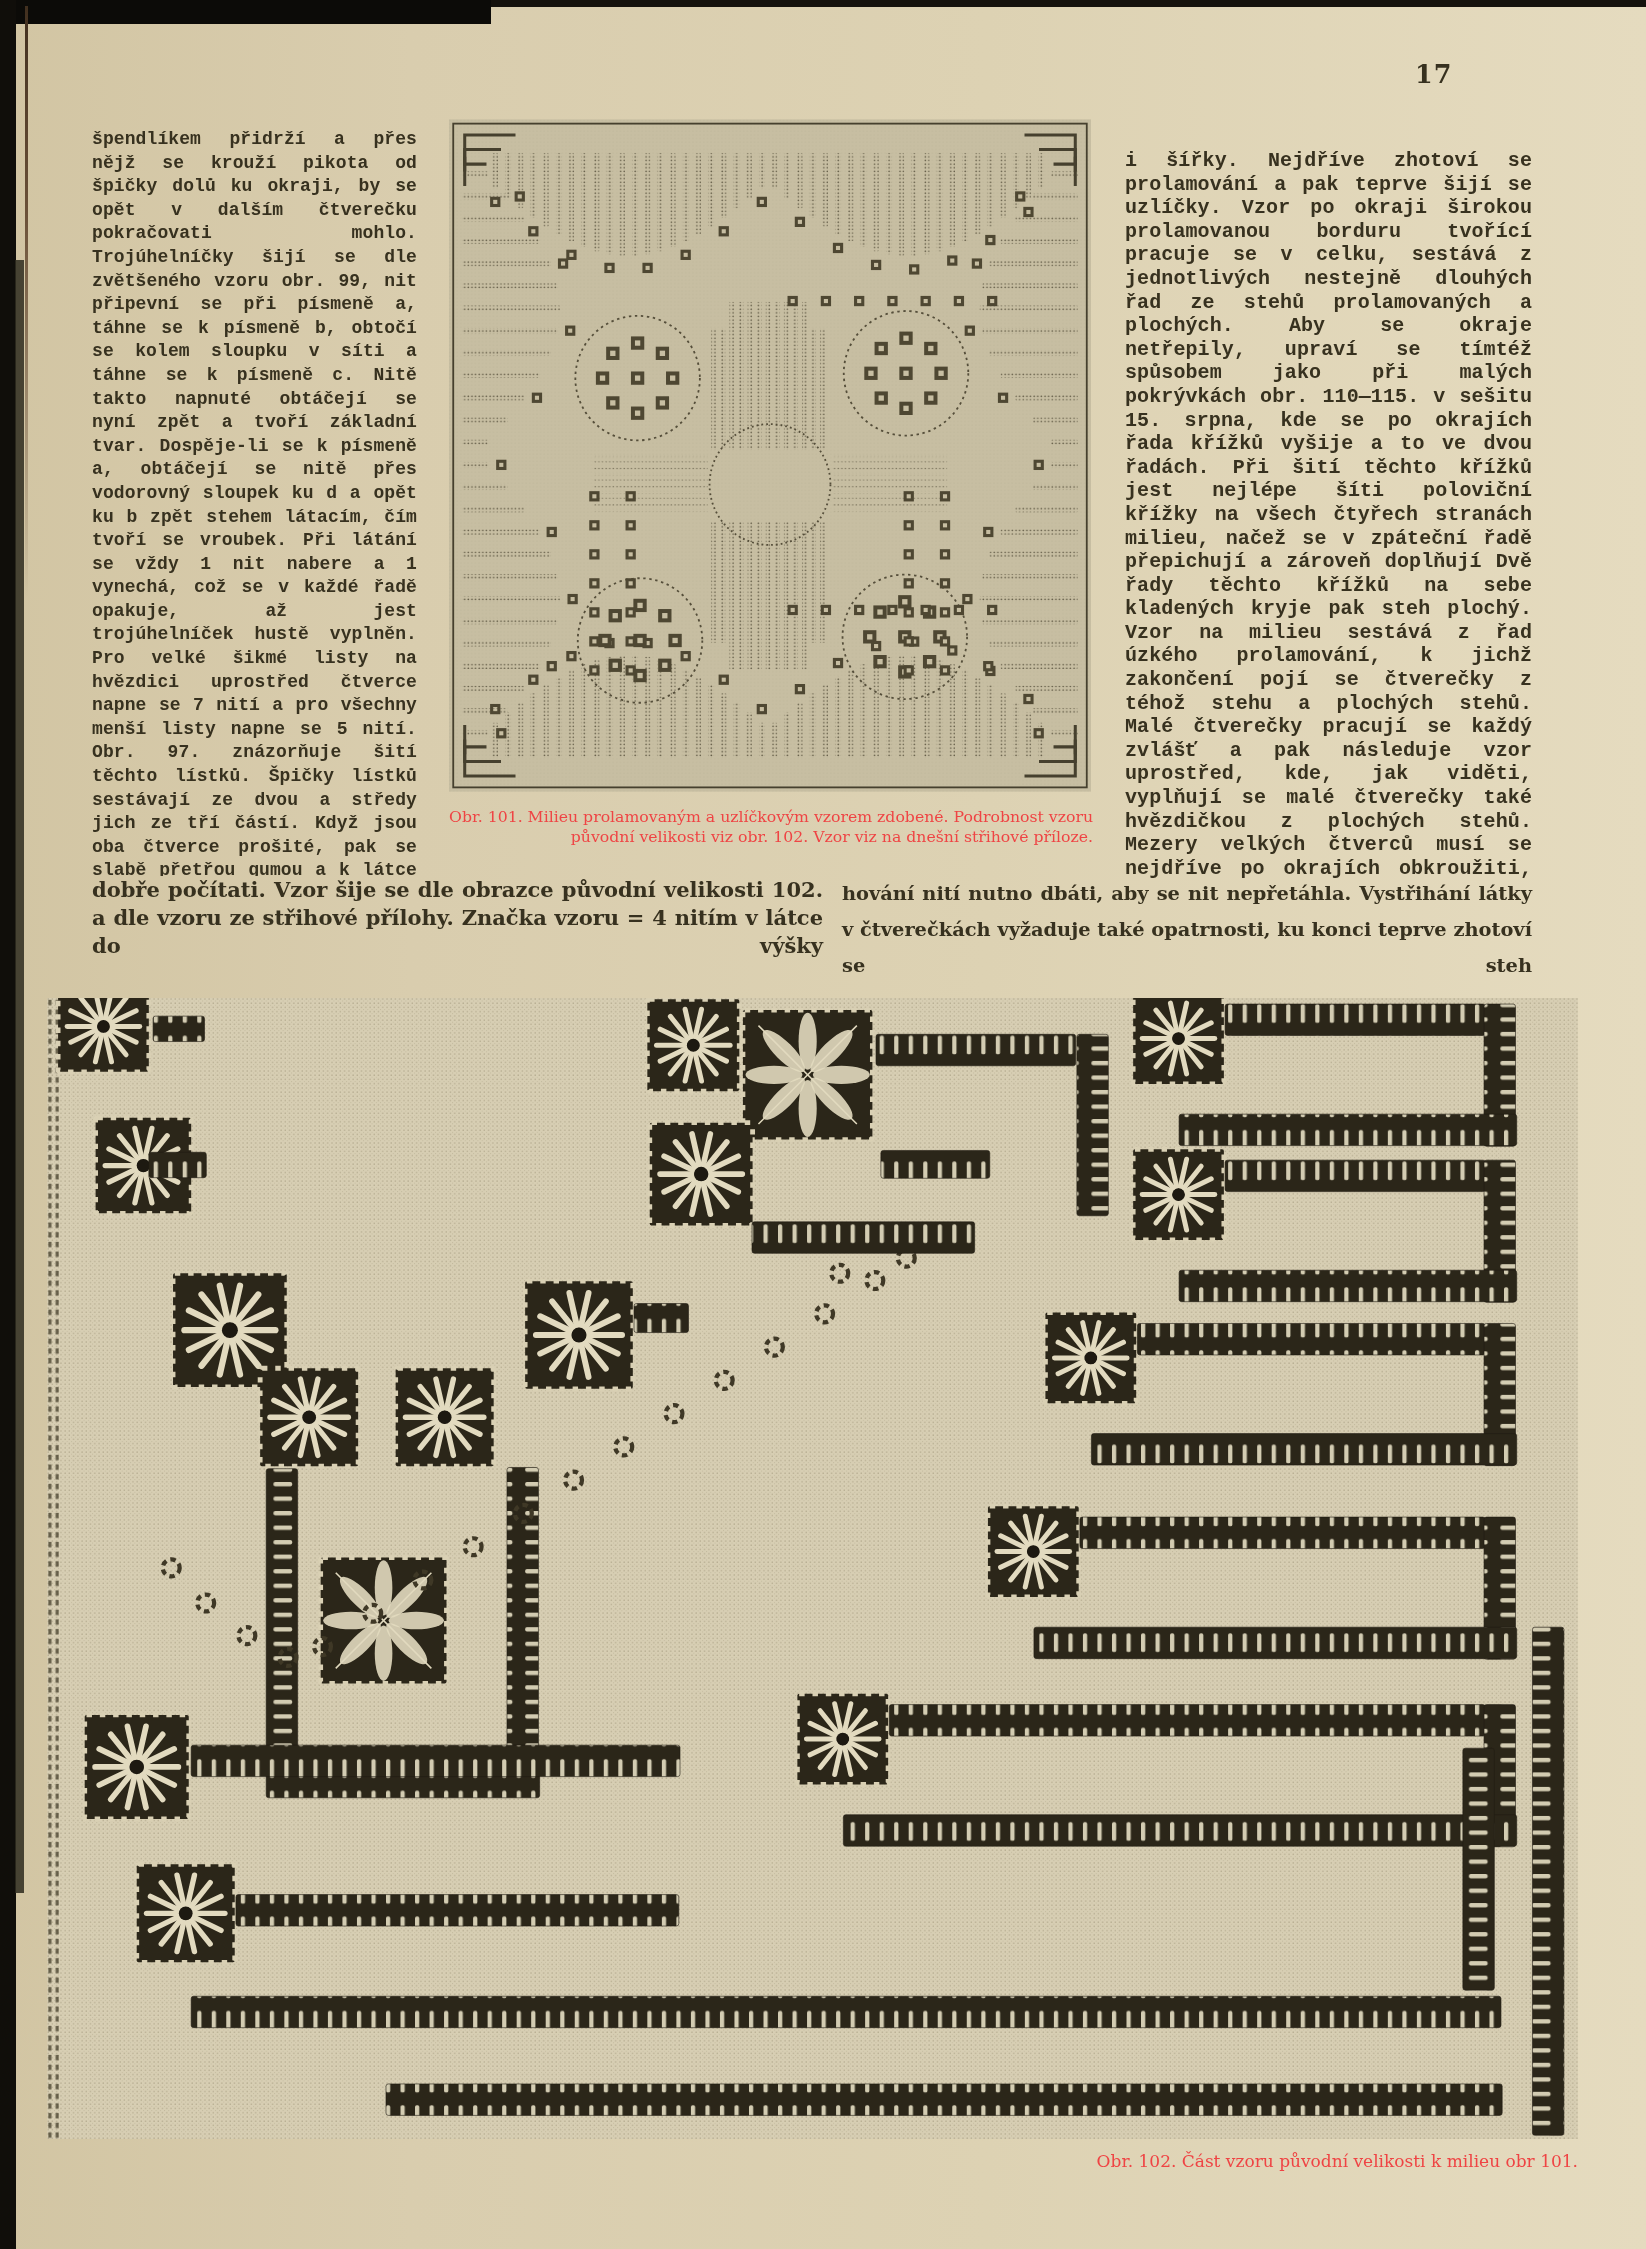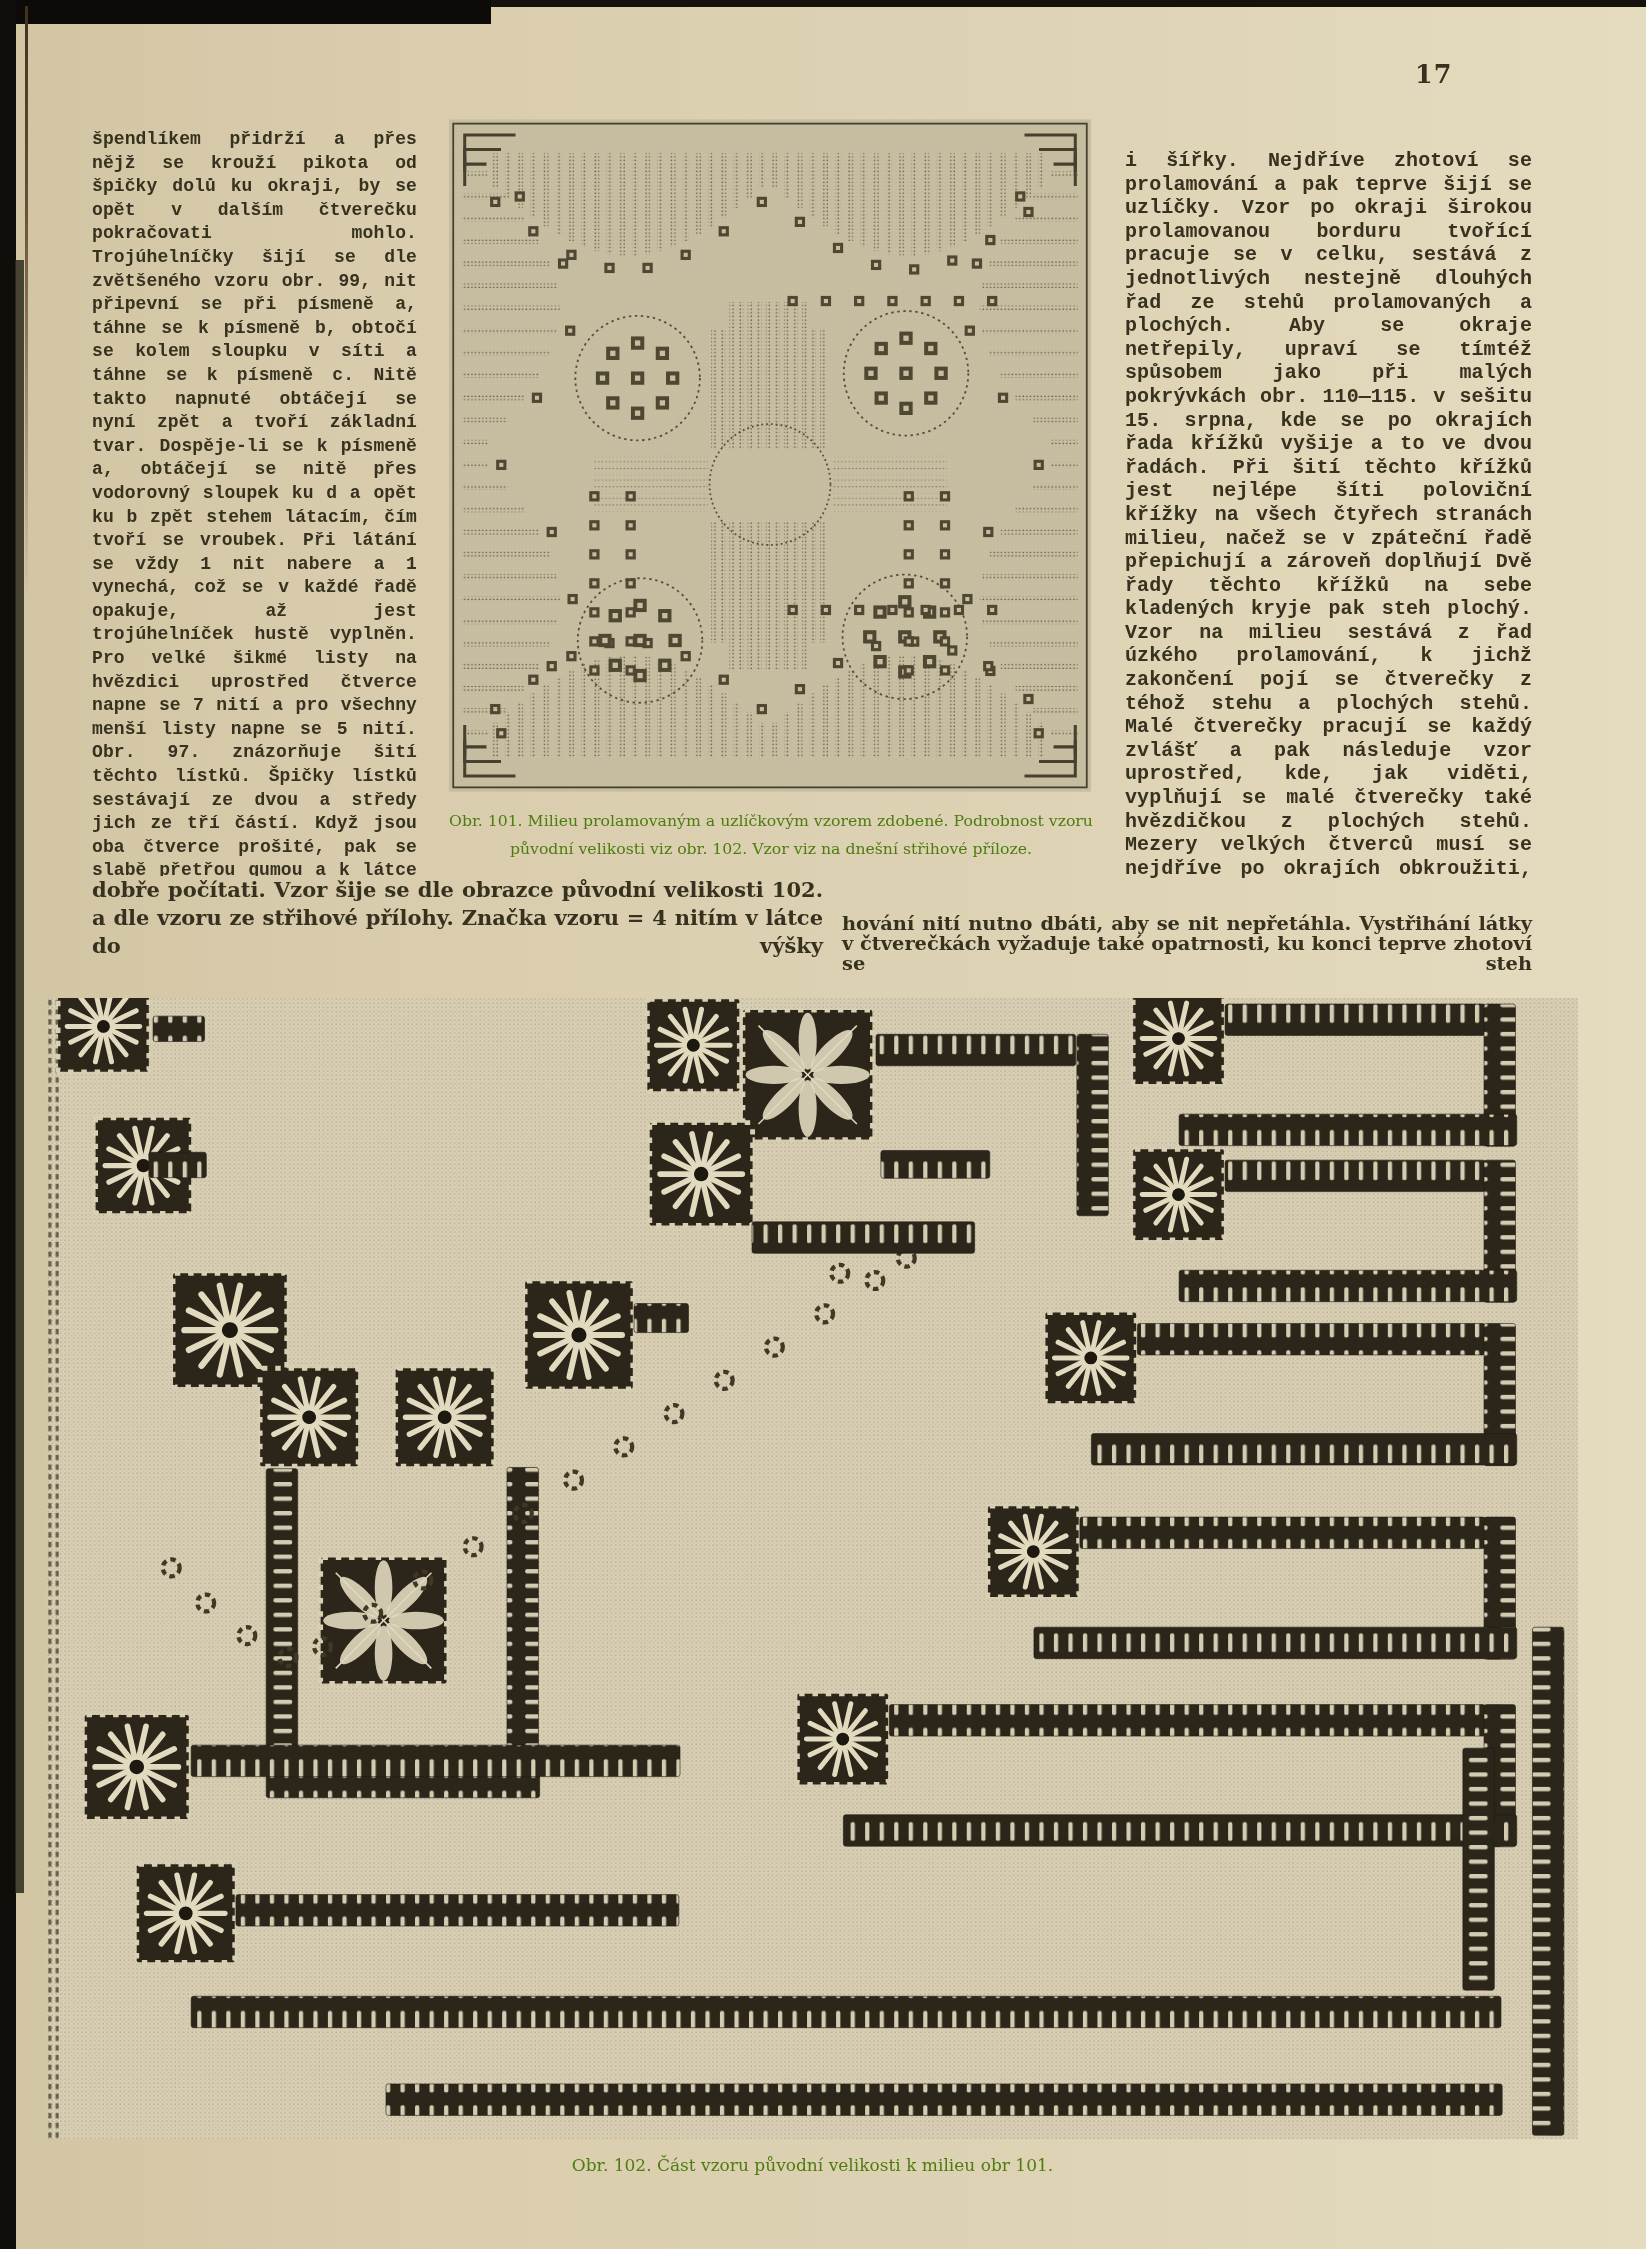--- a/index.html
+++ b/index.html
@@ -24,27 +24,27 @@
   .col p{margin:0;text-align:justify;font-weight:bold;letter-spacing:0.1px;font-family:Liberation Mono, monospace;}
   #col-left{left:92px;top:128px;width:325px;height:748px;overflow:hidden;}
   #col-left p{font-size:18px;line-height:23.6px;}
   #col-right{left:1125px;top:149px;width:407px;height:732px;overflow:hidden;}
   #col-right p{font-size:20px;line-height:23.6px;}
   .indent{text-indent:56px;}
   .lead-italic{font-style:italic;}
 
   .wide{position:absolute;top:876px;font-weight:bold;text-align:justify;text-align-last:justify;}
   #wide-left{left:92px;width:731px;font-size:21px;line-height:28px;}
-  #wide-right{left:842px;width:690px;font-size:19.4px;line-height:20px;margin-top:38px;}
+  #wide-right{left:842px;width:690px;font-size:19.4px;line-height:36px;}
 
   #fig101{position:absolute;left:449px;top:119px;width:642px;height:673px;}
   #fig102{position:absolute;left:47px;top:998px;width:1531px;height:1141px;}
   #fig101 svg,#fig102 svg{display:block;width:100%;height:100%;}
 
-  .caption{position:absolute;font-size:15.7px;line-height:28px;text-align:center;color:#4d7c0f;}
+  .caption{position:absolute;font-size:15.7px;line-height:20px;text-align:right;color:#ef4444;}
   #cap101{left:449px;top:807px;width:644px;}
   #cap102{left:47px;top:2151px;width:1531px;font-size:17px;}
 </style>
 </head>
 <body>
 
 <div class="edge-top"></div>
 <div class="edge-top-left"></div>
 <div class="edge-left"></div>
 <div class="edge-left-line"></div>

